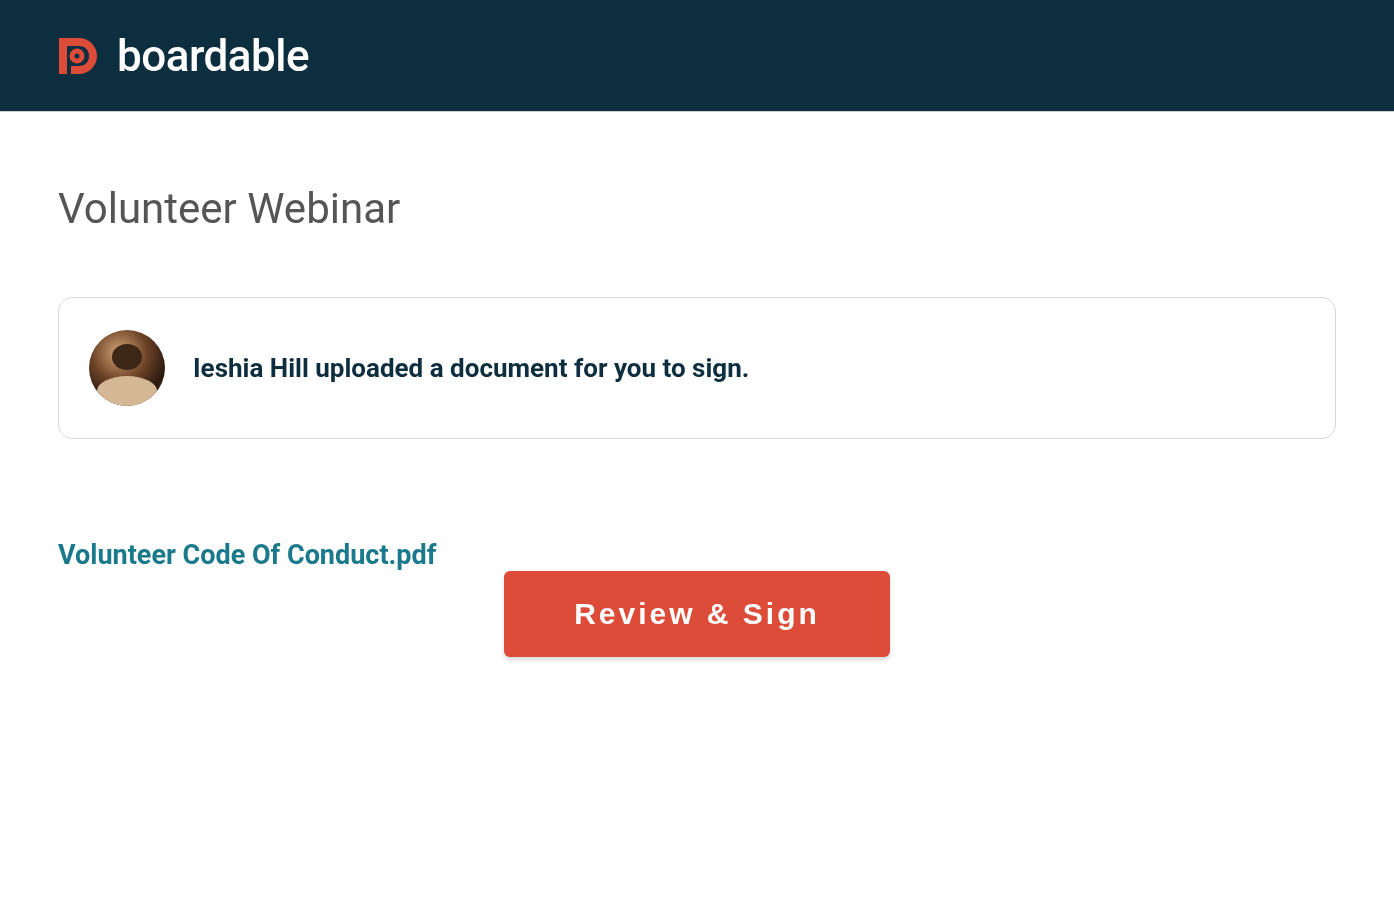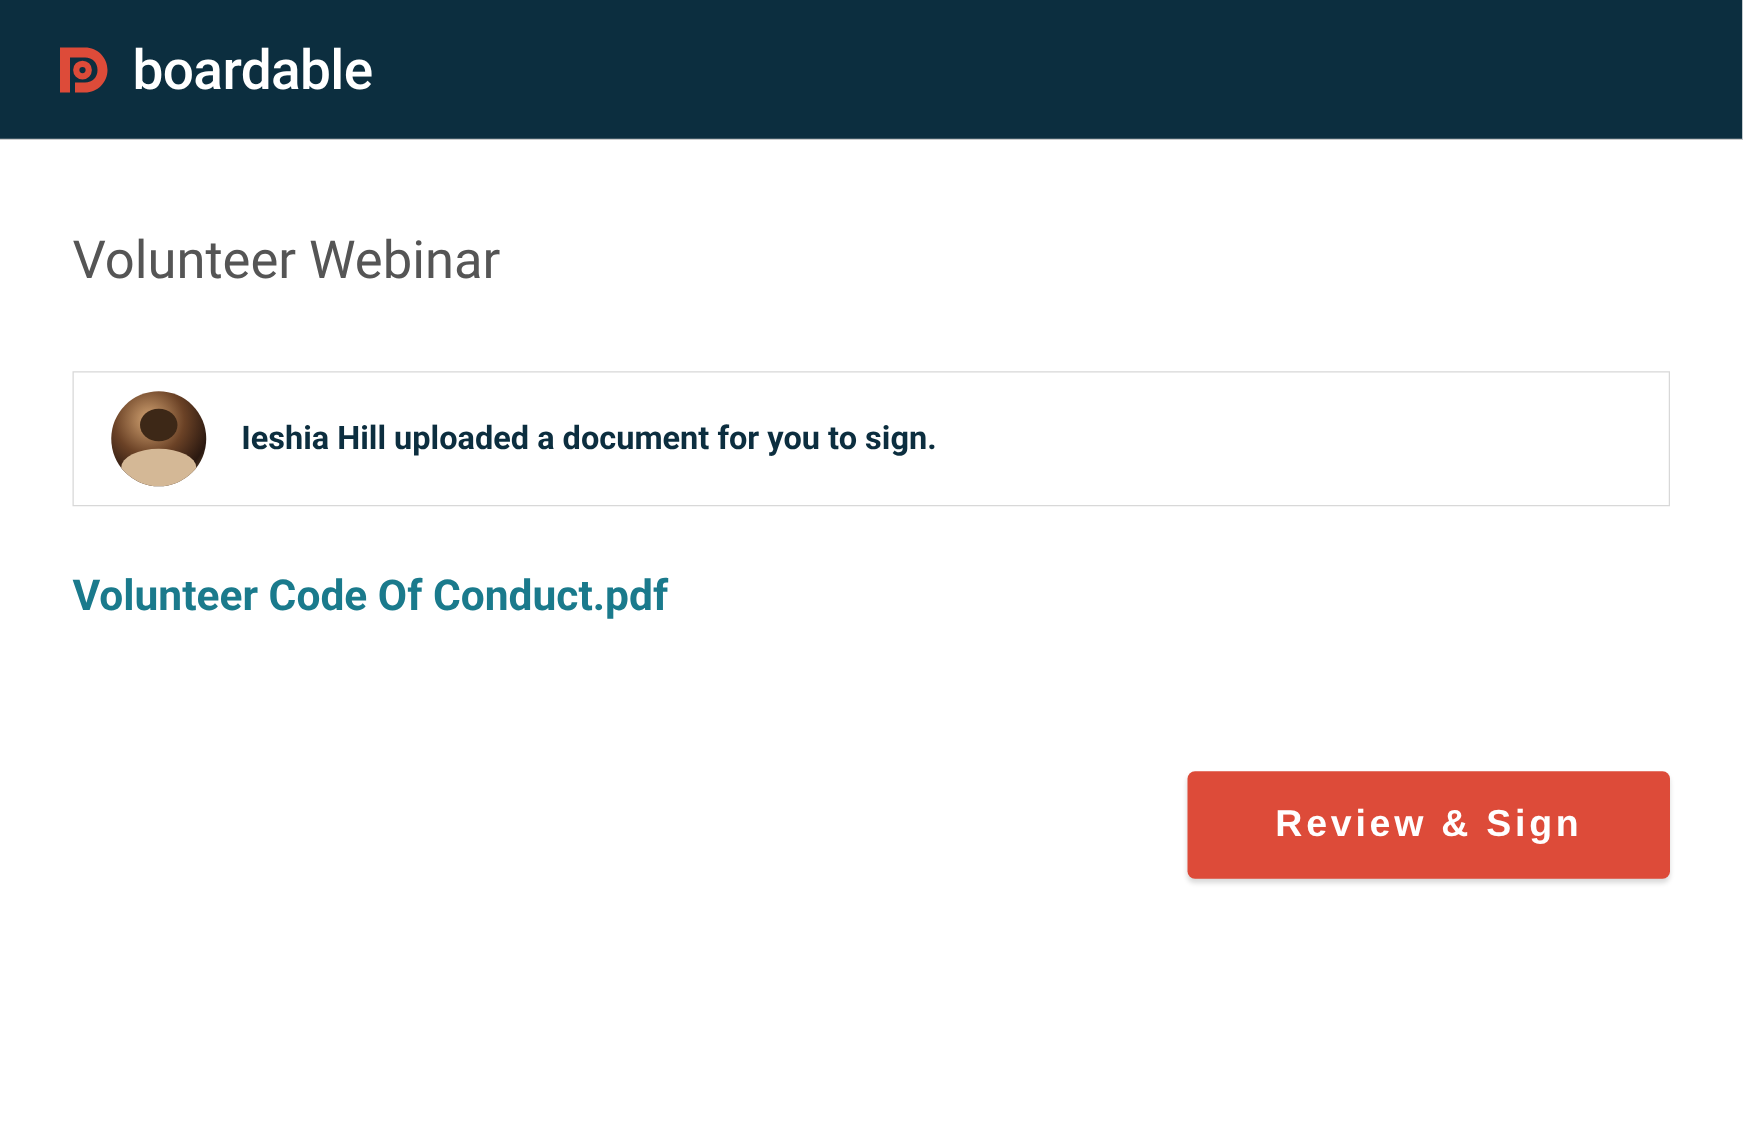--- a/index.html
+++ b/index.html
@@ -11,21 +11,21 @@
       font-family: -apple-system, BlinkMacSystemFont, 'Segoe UI', Roboto, Helvetica, Arial, sans-serif;
       background: #ffffff;
       width: 1394px;
       height: 906px;
     }
     .header {
       background: #0c2e3f;
       height: 112px;
       display: flex;
       align-items: center;
-      padding-left: 40px;
+      padding-left: 51px;
       border-bottom: 1px solid #ccc;
     }
     .logo-wrapper {
       display: flex;
       align-items: center;
       gap: 18px;
     }
     .logo-icon {
       width: 48px;
       height: 48px;
@@ -40,26 +40,26 @@
       padding: 72px 58px 0 58px;
     }
     .page-title {
       color: #555555;
       font-size: 42px;
       font-weight: 400;
       margin-bottom: 64px;
     }
     .notification-card {
       border: 1px solid #d8d8d8;
-      border-radius: 0;
-      padding: 15px 30px;
+      border-radius: 14px;
+      padding: 32px 30px;
       display: flex;
       align-items: center;
       gap: 28px;
-      margin-bottom: 52px;
+      margin-bottom: 100px;
     }
     .avatar {
       width: 76px;
       height: 76px;
       border-radius: 50%;
       background: radial-gradient(circle at 40% 30%, #d4a574 0%, #6b4226 40%, #2a1810 70%, #8b6f47 100%);
       flex-shrink: 0;
       position: relative;
       overflow: hidden;
     }
@@ -83,29 +83,28 @@
       background: #d4b896;
       border-radius: 50% 50% 0 0;
     }
     .notification-text {
       color: #0c2e3f;
       font-size: 26px;
       font-weight: 700;
     }
     .document-link {
       color: #1a7a8c;
-      font-size: 34px;
+      font-size: 27px;
       font-weight: 700;
       text-decoration: none;
       display: inline-block;
-      margin-bottom: 120px;
     }
     .action-button-wrapper {
       display: flex;
-      justify-content: flex-end;
+      justify-content: center;
     }
     .action-button {
       background: #dd4b39;
       color: #ffffff;
       font-size: 30px;
       font-weight: 700;
       letter-spacing: 3px;
       border: none;
       border-radius: 6px;
       padding: 26px 70px;

